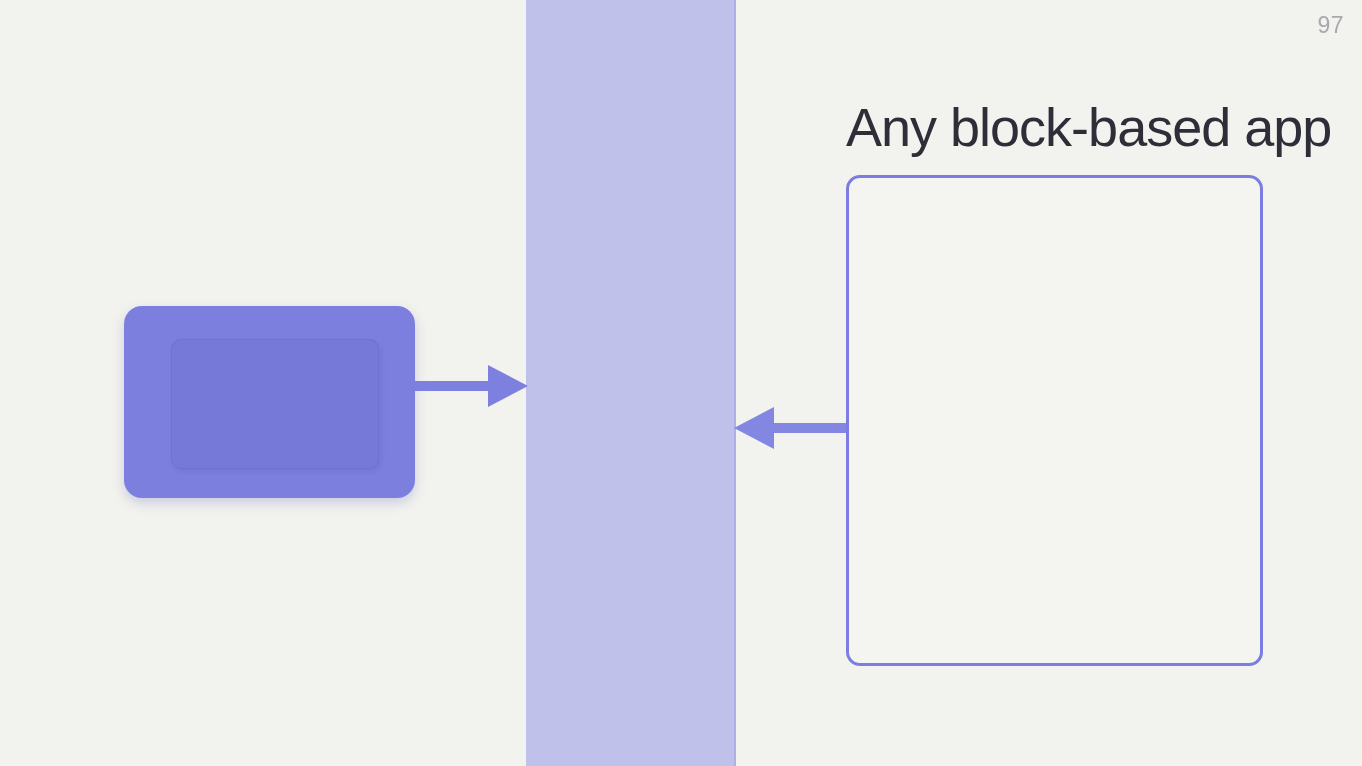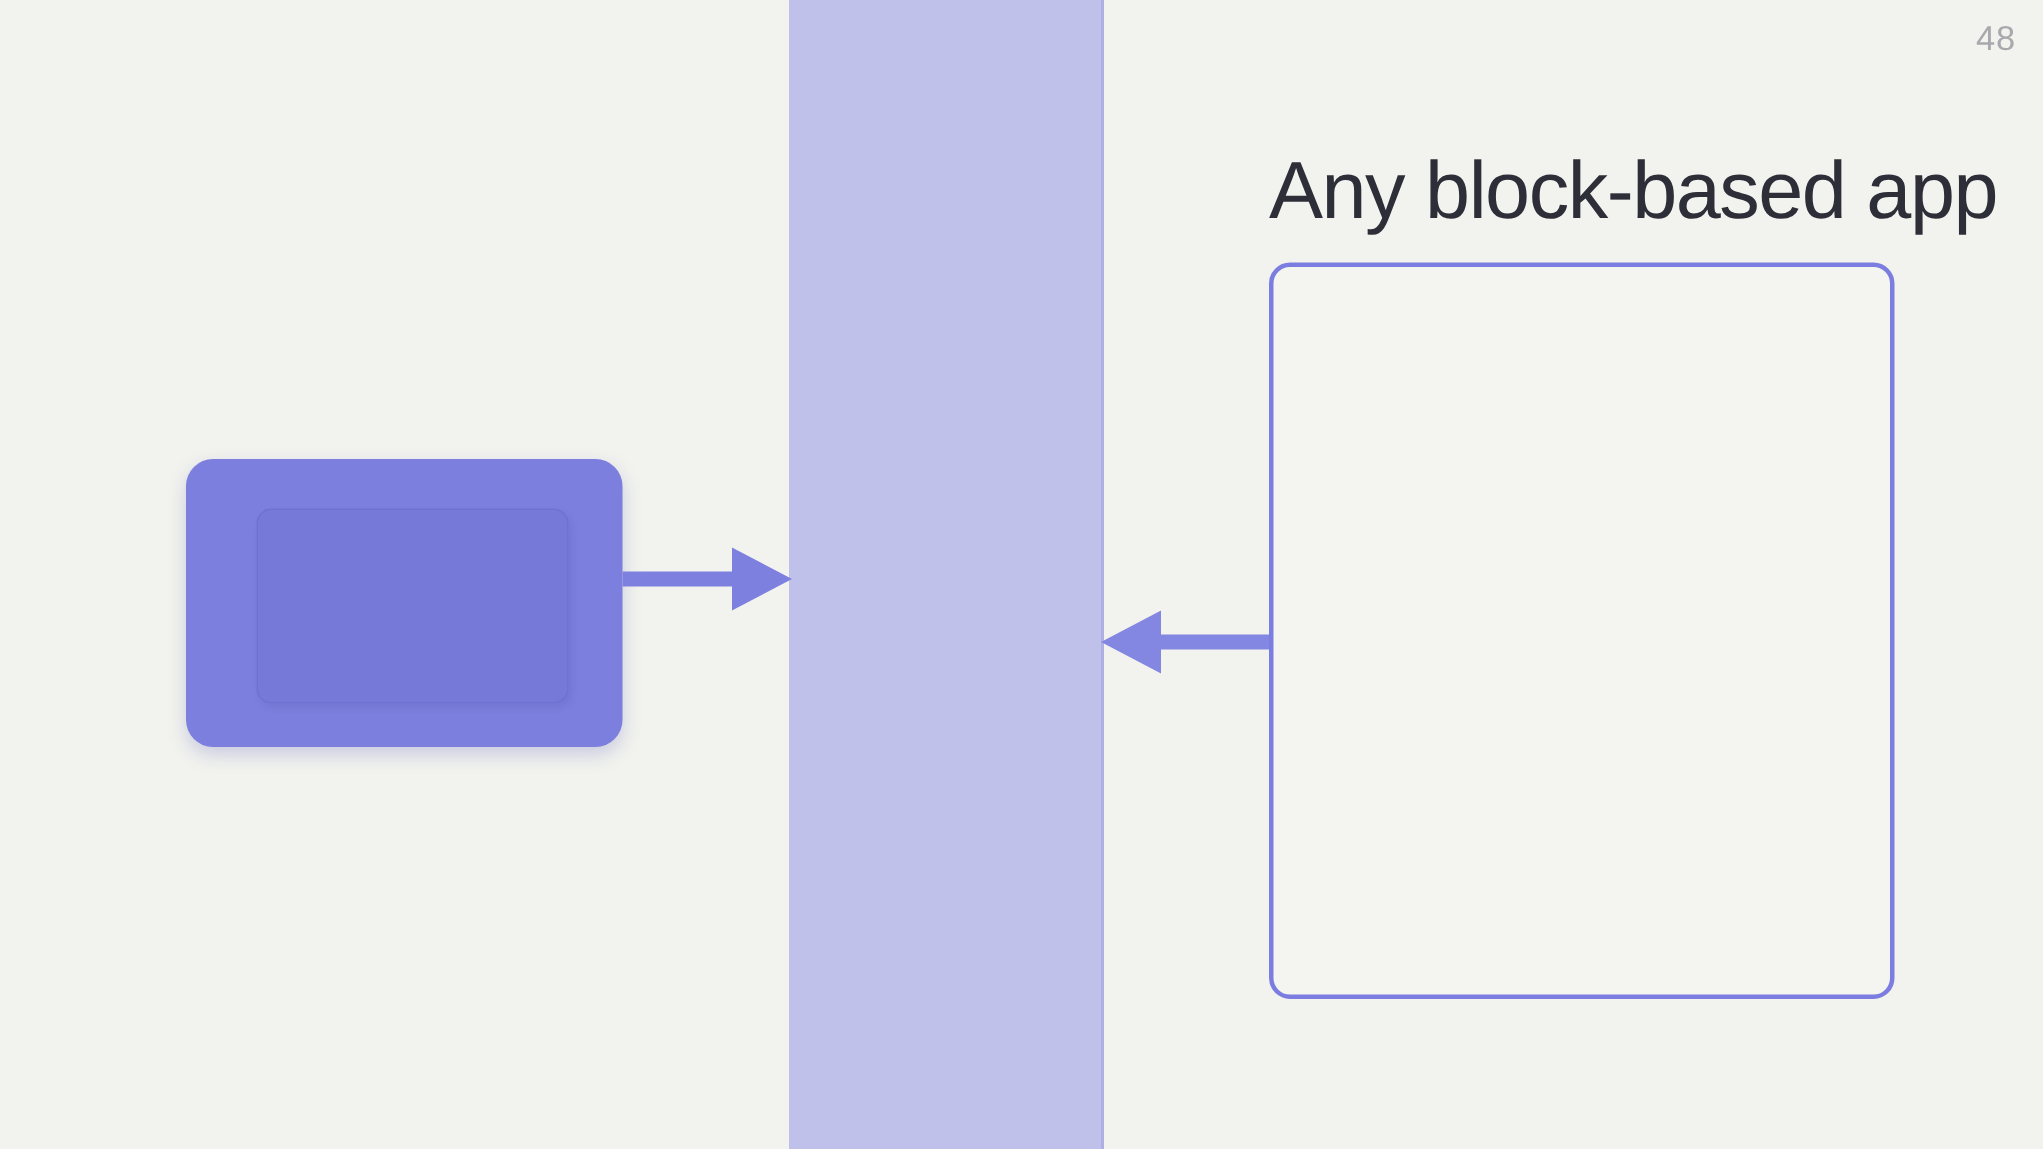--- a/index.html
+++ b/index.html
@@ -112,21 +112,21 @@
   }
   .arrow-left .shaft { background: var(--arrow_light, #8487e2); }
 </style>
 </head>
 <body>
 
 <div class="slide">
 
   <div class="band"></div>
 
-  <div class="page-number">48</div>
+  <div class="page-number">97</div>
 
 
   <div class="block">
     <div class="block-inner"></div>
   </div>
 
   <div class="arrow arrow-right">
     <div class="shaft"></div>
     <div class="head"></div>
   </div>

